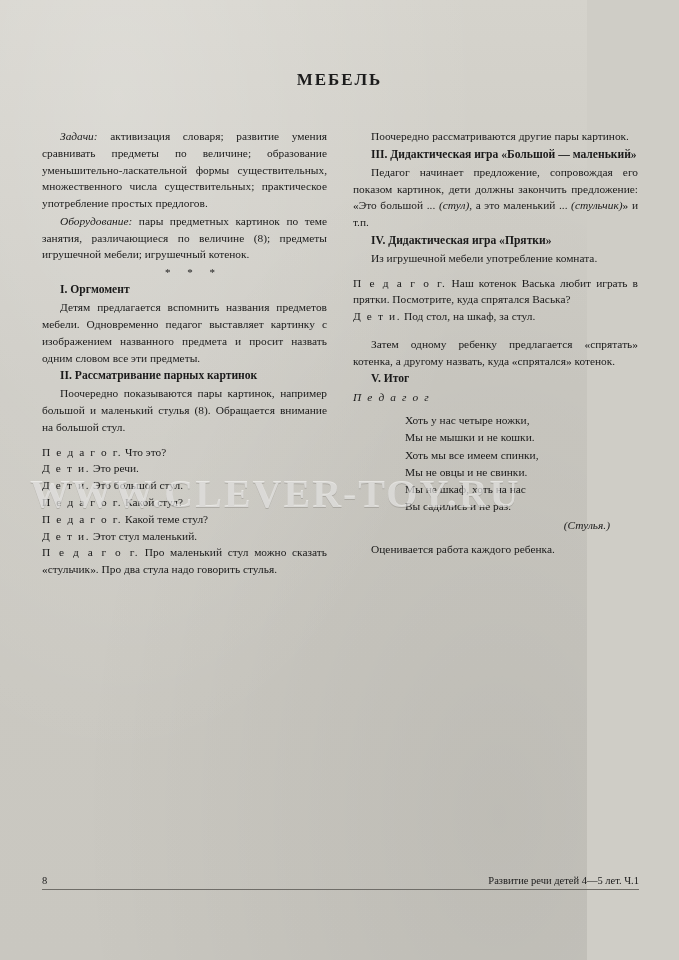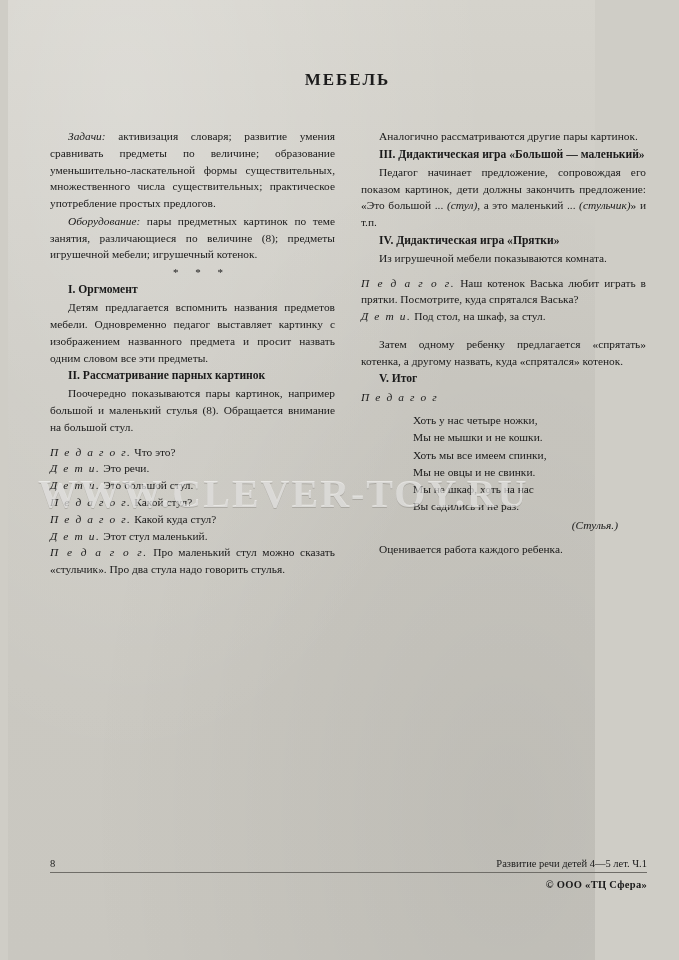--- a/index.html
+++ b/index.html
@@ -12,21 +12,20 @@
     background: #cfcdc6;
     font-family: "Liberation Serif", serif;
     overflow: hidden;
   }
   .page {
     position: absolute;
     left: 0; top: 0;
     width: 587px;
     height: 960px;
     background: linear-gradient(180deg,#d5d3cc 0%, #cbc9c2 40%, #c9c7c0 100%);
-    margin-left: 8px;
   }
   .page::before {
     
     content: "";
     position: absolute;
     left: 0; top: 0; right: 0; bottom: 0;
     background:
       radial-gradient(ellipse at 20% 10%, rgba(255,255,255,0.22), rgba(255,255,255,0) 55%),
       radial-gradient(ellipse at 85% 85%, rgba(0,0,0,0.06), rgba(0,0,0,0) 60%);
     pointer-events: none;
@@ -98,21 +97,20 @@
     line-height: 1.5;
   }
   .poem .attrib {
     font-style: italic;
     text-align: right;
     margin-right: 28px;
     margin-top: 2px;
   }
   .pedagog-label {
     letter-spacing: 1.6px;
-    font-style: italic;
   }
   .footer {
     position: absolute;
     left: 6px;
     bottom: 38px;
     width: 597px;
     font-size: 10.5px;
     color: #1a1a1a;
   }
   .footer-line {
@@ -173,34 +171,34 @@
         <p class="heading">II. Рассматривание парных картинок</p>
         <p>Поочередно показываются пары картинок, например большой и маленький стулья (8). Обращается внимание на большой стул.</p>
 
         <div class="gap-small"></div>
 
         <div class="dialog">
           <p><span class="pedagog-label">П е д а г о г.</span><span> Что это?</span></p>
           <p><span class="pedagog-label">Д е т и.</span><span> Это речи.</span></p>
           <p><span class="pedagog-label">Д е т и.</span><span> Это большой стул.</span></p>
           <p><span class="pedagog-label">П е д а г о г.</span><span> Какой стул?</span></p>
-          <p><span class="pedagog-label">П е д а г о г.</span><span> Какой куда стул?</span></p>
+          <p><span class="pedagog-label">П е д а г о г.</span><span> Какой теме стул?</span></p>
           <p><span class="pedagog-label">Д е т и.</span><span> Этот стул маленький.</span></p>
           <p><span class="pedagog-label">П е д а г о г.</span><span> Про маленький стул можно сказать «стульчик». Про два стула надо говорить стулья.</span></p>
         </div>
       </div>
 
       <div class="col">
-        <p>Аналогично рассматриваются другие пары картинок.</p>
+        <p>Поочередно рассматриваются другие пары картинок.</p>
 
         <p class="heading">III. Дидактическая игра «Большой — маленький»</p>
         <p><span>Педагог начинает предложение, сопровождая его показом картинок, дети должны закончить предложение: «Это большой ... </span><span class="ital">(стул)</span><span>, а это маленький ... </span><span class="ital">(стульчик)</span><span>» и т.п.</span></p>
 
         <p class="heading">IV. Дидактическая игра «Прятки»</p>
-        <p>Из игрушечной мебели показываются комната.</p>
+        <p>Из игрушечной мебели употребление комната.</p>
 
         <div class="gap-small"></div>
 
         <div class="dialog">
           <p><span class="pedagog-label">П е д а г о г.</span><span> Наш котенок Васька любит играть в прятки. Посмотрите, куда спрятался Васька?</span></p>
           <p><span class="pedagog-label">Д е т и.</span><span> Под стол, на шкаф, за стул.</span></p>
         </div>
 
         <div class="gap-med"></div>
 
@@ -224,19 +222,18 @@
         <p>Оценивается работа каждого ребенка.</p>
       </div>
     </div>
 
     <div class="footer">
       <div class="footer-line">
         <span>8</span>
         <span>Развитие речи детей 4—5 лет. Ч.1</span>
       </div>
       <div class="rule"></div>
-      <div class="copyright">© ООО «ТЦ Сфера»</div>
     </div>
 
   </div>
 
   <div class="watermark">WWW.CLEVER-TOY.RU</div>
 </div>
 
 </body></html>

